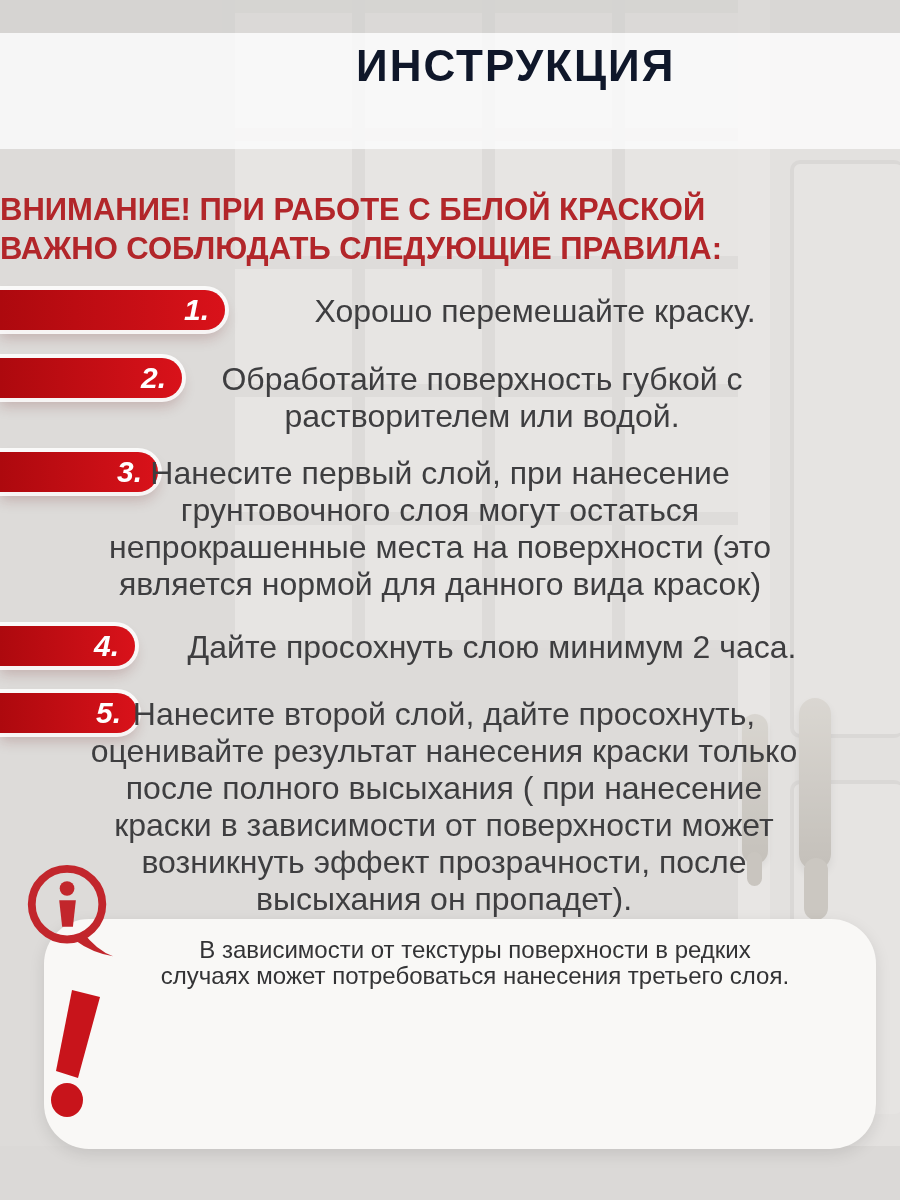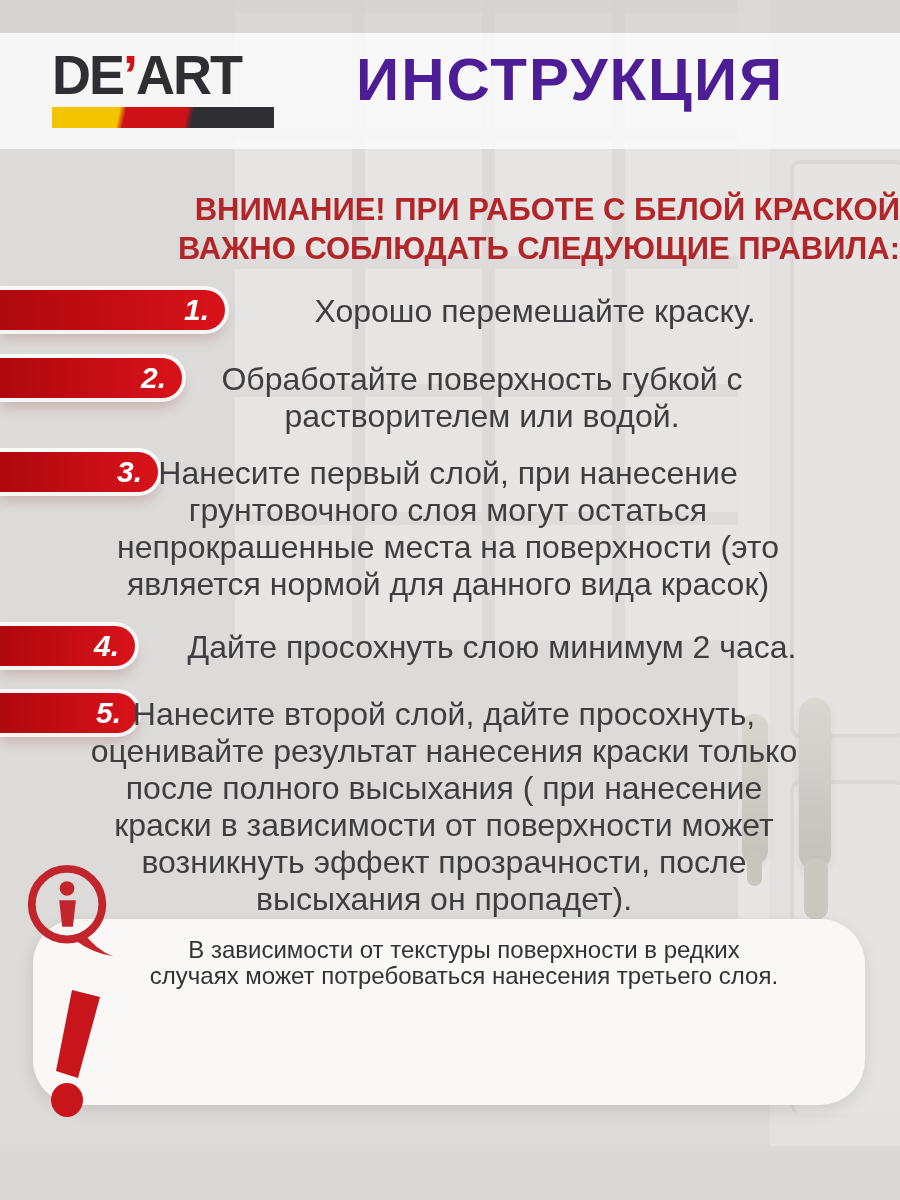--- a/index.html
+++ b/index.html
@@ -35,45 +35,45 @@
 
   
   .header-band{position:absolute;left:0;top:33px;width:900px;height:116px;
     background:rgba(253,253,253,.80);z-index:2;}
   .logo{position:absolute;left:52px;top:46px;z-index:3;}
   .logo-text{font-size:54px;font-weight:700;letter-spacing:-2px;color:#2e2e33;line-height:1;
     transform:scaleY(1.04);transform-origin:top left;}
   .logo-apostrophe{color:#ce1117;}
   .logo-stripe{margin-top:7px;width:222px;height:21px;
     background:linear-gradient(102deg,#f2c500 0 30%,#ce1117 33% 60%,#2f2f34 63% 100%);}
-  .page-title{position:absolute;left:356px;top:50px;z-index:3;
-    font-size:60px;font-weight:700;letter-spacing:2px;color:#4c1d95;line-height:1;}
+  .page-title{position:absolute;left:356px;top:44px;z-index:3;
+    font-size:44px;font-weight:700;letter-spacing:2px;color:#0f172a;line-height:1;}
 
   
-  .warning{position:absolute;left:0;top:190px;width:900px;z-index:3;text-align:right;
+  .warning{position:absolute;left:0;top:190px;width:900px;z-index:3;text-align:left;
     font-size:31px;font-weight:700;color:#b2262a;line-height:39px;white-space:pre-line;}
 
   
   .step{position:absolute;left:0;width:900px;z-index:3;}
   .pill{position:absolute;left:0;top:0;height:40px;
     background:linear-gradient(90deg,#ad090e,#d9121a);
     border-radius:0 22px 22px 0;
     box-shadow:0 0 0 4px rgba(255,255,255,.85), 0 8px 14px rgba(100,20,20,.22);
     color:#ffffff;font-weight:700;font-style:italic;font-size:30px;line-height:40px;
     text-align:right;padding-right:16px;box-sizing:border-box;}
   .step-text{position:relative;width:880px;padding-top:3px;text-align:center;
     font-size:32px;color:#3e3e40;line-height:37px;white-space:pre-line;}
   .s1{top:290px;} .s1 .pill{width:225px;} .s1 .step-text{padding-left:95px;}
   .s2{top:358px;} .s2 .pill{width:182px;} .s2 .step-text{padding-left:42px;}
-  .s3{top:452px;} .s3 .pill{width:158px;} .s3 .step-text{padding-left:8px;}
+  .s3{top:452px;} .s3 .pill{width:158px;} .s3 .step-text{padding-left:0;}
   .s4{top:626px;} .s4 .pill{width:135px;} .s4 .step-text{padding-left:52px;}
   .s5{top:693px;} .s5 .pill{width:137px;} .s5 .step-text{padding-left:4px;}
 
   
-  .note-box{position:absolute;left:33px;top:919px;width:832px;height:186px;z-index:3;
+  .note-box{position:absolute;left:44px;top:919px;width:832px;height:230px;z-index:3;
     background:#f9f8f6;border-radius:45px;box-shadow:0 5px 16px rgba(0,0,0,.10);
     box-sizing:border-box;padding:18px 30px 0 60px;text-align:center;}
   .note{font-size:24px;color:#333335;line-height:26px;white-space:pre-line;}
   .note-info{margin-bottom:20px;}
   .icon{position:absolute;z-index:4;}
   .info-icon{left:20px;top:860px;width:98px;height:108px;}
   .excl-icon{left:36px;top:990px;width:76px;height:128px;}
 </style>
 </head>
 <body>
@@ -89,24 +89,20 @@
     <div class="bd-handle-a"></div>
     <div class="bd-handle-a2"></div>
     <div class="bd-handle-b"></div>
     <div class="bd-handle-b2"></div>
     <div class="bd-topstrip"></div>
     <div class="bd-bottomstrip"></div>
     <div class="bd-veil"></div>
   </div>
 
   <div class="header-band"></div>
-  <div class="logo">
-    <div class="logo-text"><span>DE</span><span class="logo-apostrophe">’</span><span>ART</span></div>
-    <div class="logo-stripe"></div>
-  </div>
   <div class="page-title">ИНСТРУКЦИЯ</div>
 
   <div class="warning">ВНИМАНИЕ! ПРИ РАБОТЕ С БЕЛОЙ КРАСКОЙ
 ВАЖНО СОБЛЮДАТЬ СЛЕДУЮЩИЕ ПРАВИЛА:</div>
 
   <div class="step s1">
     <div class="pill">1.</div>
     <div class="step-text">Хорошо перемешайте краску.</div>
   </div>
   <div class="step s2">

